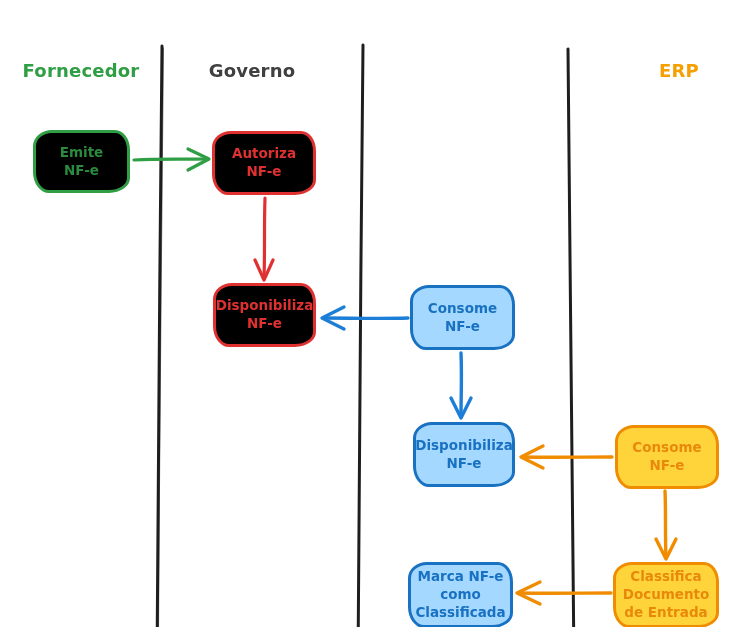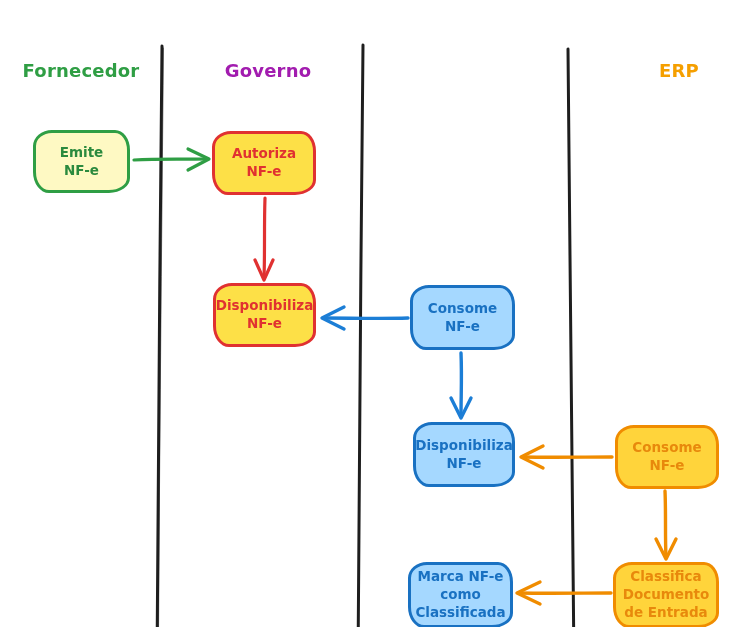--- a/index.html
+++ b/index.html
@@ -8,33 +8,33 @@
     font-family: "DejaVu Sans", "Liberation Sans", sans-serif;
   }
   .canvas { position: absolute; inset: 0; margin-top: 40px; }
   svg.wires { position: absolute; left: 0; top: 0; pointer-events: none; }
 
   .lane-header {
     position: absolute; top: 20px; transform: translateX(-50%);
     font-size: 18px; font-weight: 700; letter-spacing: 0.2px; white-space: nowrap;
   }
   .lane-fornecedor { color: #2f9e44; left: 81px; }
-  .lane-governo    { color: #a21caf; left: 268px; }
+  .lane-governo    { color: #404040; left: 252px; }
   .lane-transmite  { color: #1971c2; left: 461px; }
   .lane-erp        { color: #f59f00; left: 679px; }
 
   .node {
     position: absolute; box-sizing: border-box;
     display: flex; align-items: center; justify-content: center;
     text-align: center; font-weight: 700; font-size: 13.5px; line-height: 1.32;
     white-space: pre-line; padding: 4px 6px;
     border: 3px solid; border-radius: 19px 15px 21px 16px / 16px 20px 15px 21px;
   }
-  .node.green  { background: #fef9c3; border-color: #2f9e44; color: #2b8a3e; }
-  .node.red    { background: #fde047; border-color: #e03131; color: #e03131; }
+  .node.green  { background: #000000; border-color: #2f9e44; color: #2b8a3e; }
+  .node.red    { background: #000000; border-color: #e03131; color: #e03131; }
   .node.blue   { background: #a5d8ff; border-color: #1971c2; color: #1971c2; }
   .node.orange { background: #ffd43b; border-color: #f08c00; color: #e8890c; }
 
   #n-emite       { left: 33px;  top: 90px;  width: 97px;  height: 63px; }
   #n-autoriza    { left: 212px; top: 91px;  width: 104px; height: 64px; }
   #n-disp-gov    { left: 213px; top: 243px; width: 103px; height: 64px; }
   #n-consome-tr  { left: 410px; top: 245px; width: 105px; height: 65px; }
   #n-disp-tr     { left: 413px; top: 382px; width: 102px; height: 65px; }
   #n-consome-erp { left: 615px; top: 385px; width: 104px; height: 64px; }
   #n-marca       { left: 408px; top: 522px; width: 105px; height: 66px; }

